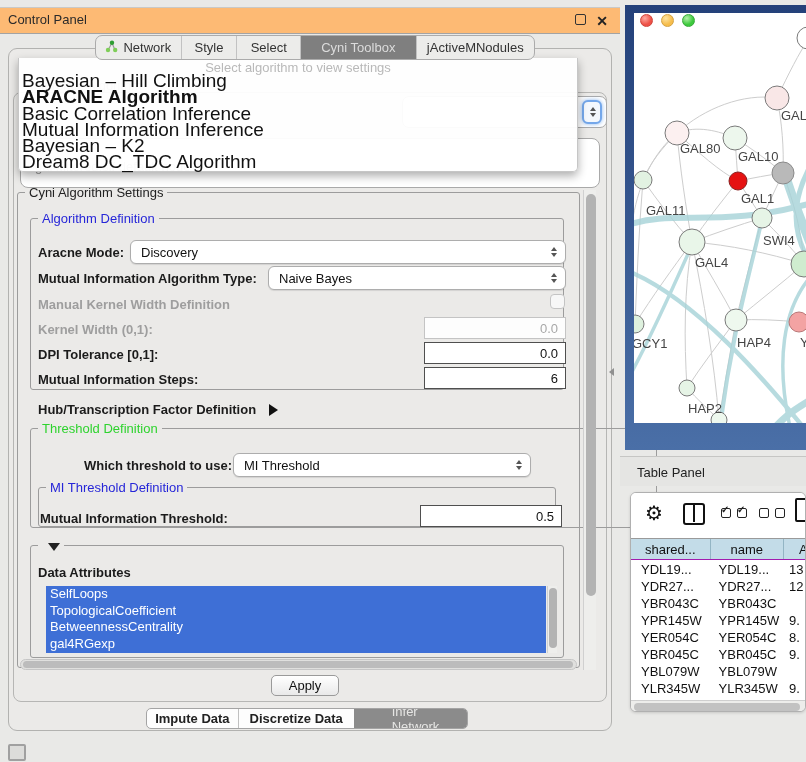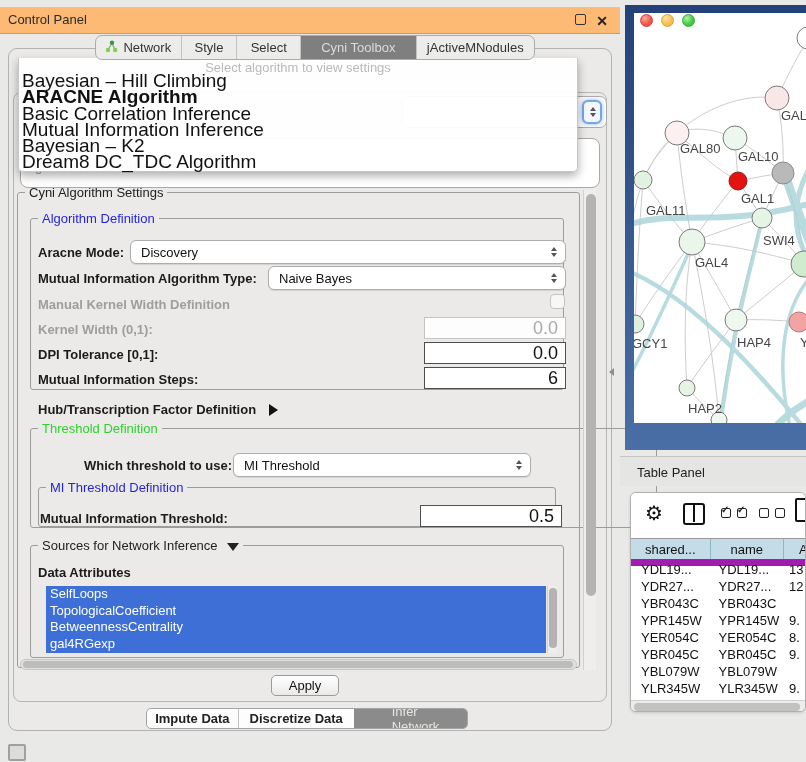--- a/index.html
+++ b/index.html
@@ -47,21 +47,21 @@
   
   .combo { position:absolute; background:#fff; border:1px solid #adadad; border-radius:6px;
     box-shadow:0 1px 1px rgba(0,0,0,0.1); display:flex; align-items:center;
     font-size:13px; color:#111; padding:0 24px 0 10px; }
   .spin { position:absolute; right:8px; top:50%; transform:translateY(-50%);
     display:flex; flex-direction:column; align-items:center; gap:2px; }
   .spin i { display:block; width:0; height:0; border-left:3.5px solid transparent;
     border-right:3.5px solid transparent; }
   .spin .up { border-bottom:4.5px solid #555; }
   .spin .dn { border-top:4.5px solid #555; }
-  .tf { position:absolute; background:#fff; border:1px solid #4f4f4f; font-size:18px; color:#111;
+  .tf { position:absolute; background:#fff; border:1px solid #4f4f4f; font-size:13px; color:#111;
     display:flex; align-items:center; justify-content:flex-end; padding:0 7px; }
   .tf.disabled { border-color:#c4c4c4; color:#a8a8a8; background:#fdfdfd; }
   .chk { position:absolute; width:15px; height:15px; border:1px solid #c4c4c4; border-radius:4px;
     background:#f7f7f7; }
   .tri-right { display:inline-block; width:0; height:0; border-top:6px solid transparent;
     border-bottom:6px solid transparent; border-left:9px solid #111; margin-left:8px;
     vertical-align:middle; }
   .tri-down { display:inline-block; width:0; height:0; border-left:6px solid transparent;
     border-right:6px solid transparent; border-top:8px solid #222; margin-left:6px;
     vertical-align:middle; }
@@ -99,22 +99,22 @@
     box-shadow:0 1px 3px rgba(0,0,0,0.15); }
   .ttoolbar { position:absolute; left:0; top:0; width:100%; height:45px; background:#fff; }
   .gear { position:absolute; left:14px; top:8px; font-size:20px; color:#111; }
   .colicon { position:absolute; left:52px; top:10px; width:22px; height:22px;
     border:2.5px solid #111; border-radius:3px; }
   .colicon::after { content:""; position:absolute; left:7.5px; top:0; width:2.5px; height:17px; background:#111; }
   .cb { position:absolute; width:10px; height:10px; border:1.8px solid #222; border-radius:2px; }
   .cb.c::after { content:"✓"; position:absolute; top:-5px; left:-1px; font-size:10px; font-weight:bold; color:#222; }
   .fileicon { position:absolute; left:164px; top:5px; width:17px; height:24px; border:2.5px solid #111;
     border-radius:2px; background:#fff; }
-  .thead { position:absolute; left:0; top:45px; width:100%; height:28px; display:flex;
-    background:#c3dce8; border-top:1px solid #9a9a9a; border-bottom:7px solid #a21caf; }
+  .thead { position:absolute; left:0; top:45px; width:100%; height:22px; display:flex;
+    background:#c3dce8; border-top:1px solid #9a9a9a; border-bottom:1px solid #a21caf; }
   .th { font-size:13px; color:#111; display:flex; align-items:center; justify-content:center;
     border-right:1px solid #93b5c4; overflow:hidden; white-space:nowrap; }
   .trows { position:absolute; left:0; top:69px; width:100%; height:138px; overflow:hidden; }
   .tr { display:flex; height:17px; }
   .td { font-size:13px; color:#111; white-space:nowrap; overflow:hidden; }
   .tbl-hscroll { position:absolute; left:0; top:207px; width:100%; height:13px; background:#ededeb;
     border-top:1px solid #cfcfcf; }
   .tbl-hthumb { position:absolute; left:3px; top:2px; width:166px; height:8px; border-radius:4px; background:#c2c2c2; }
   
   .corner-icon { left:8px; top:744px; width:18px; height:17px; border:2px solid #a0a0a0;
@@ -250,21 +250,20 @@
 <div class="gbox" style="left:38px; top:487px; width:518px; height:40px;">
   <span class="gtitle blue">MI Threshold Definition</span>
 </div>
 <span class="abs lbl" style="left:40px; top:511px;">Mutual Information Threshold:</span>
 <div class="tf" style="left:420px; top:505px; width:142px; height:22px;">
   <span>0.5</span>
 </div>
 
 <div class="gbox" style="left:30px; top:545px; width:534px; height:113px;">
   <span class="gtitle" style="color:#222;">
-    <span>Sources for Network Inference</span>
     <span class="tri-down"></span>
   </span>
 </div>
 <span class="abs lbl" style="left:38px; top:565px;">Data Attributes</span>
 
 <div class="abs attrlist">
   <div class="li">SelfLoops</div>
   <div class="li">TopologicalCoefficient</div>
   <div class="li">BetweennessCentrality</div>
   <div class="li">gal4RGexp</div>

